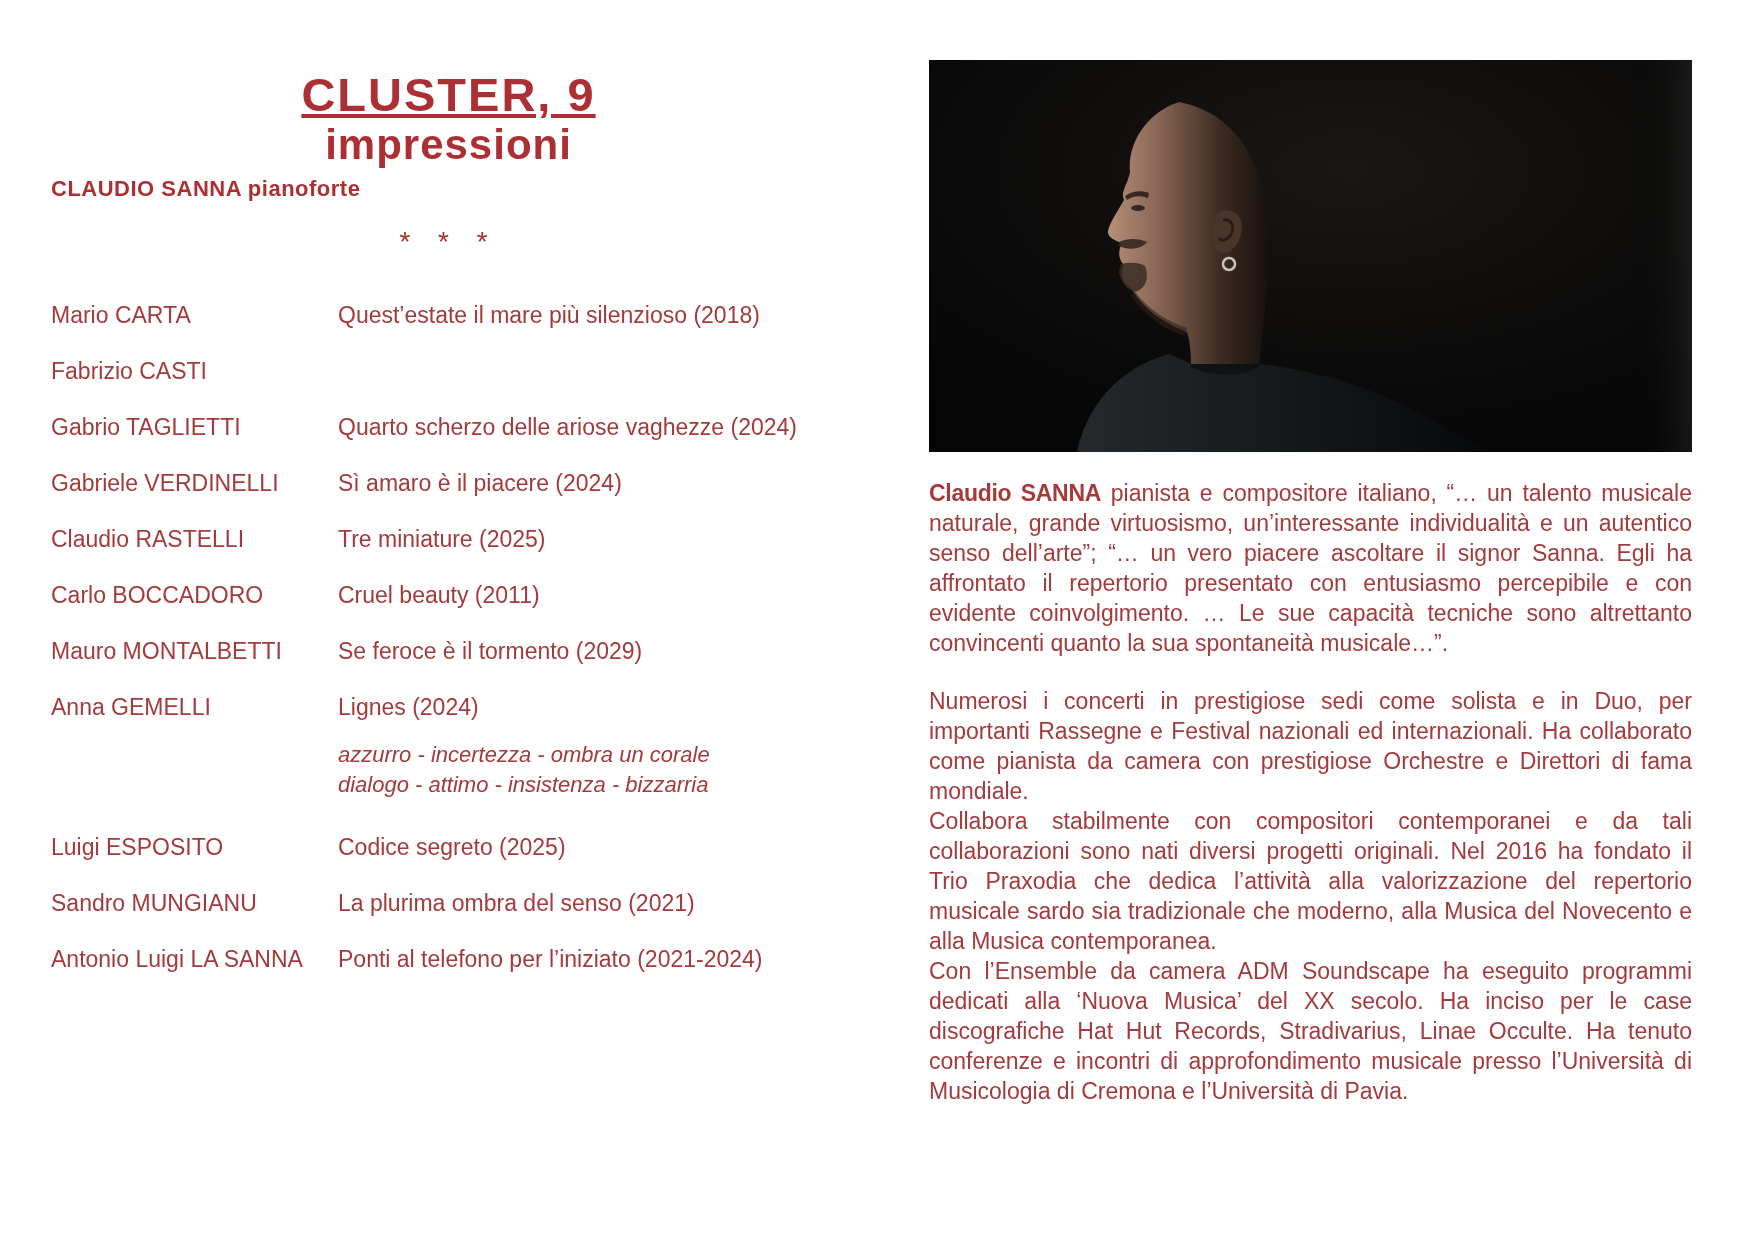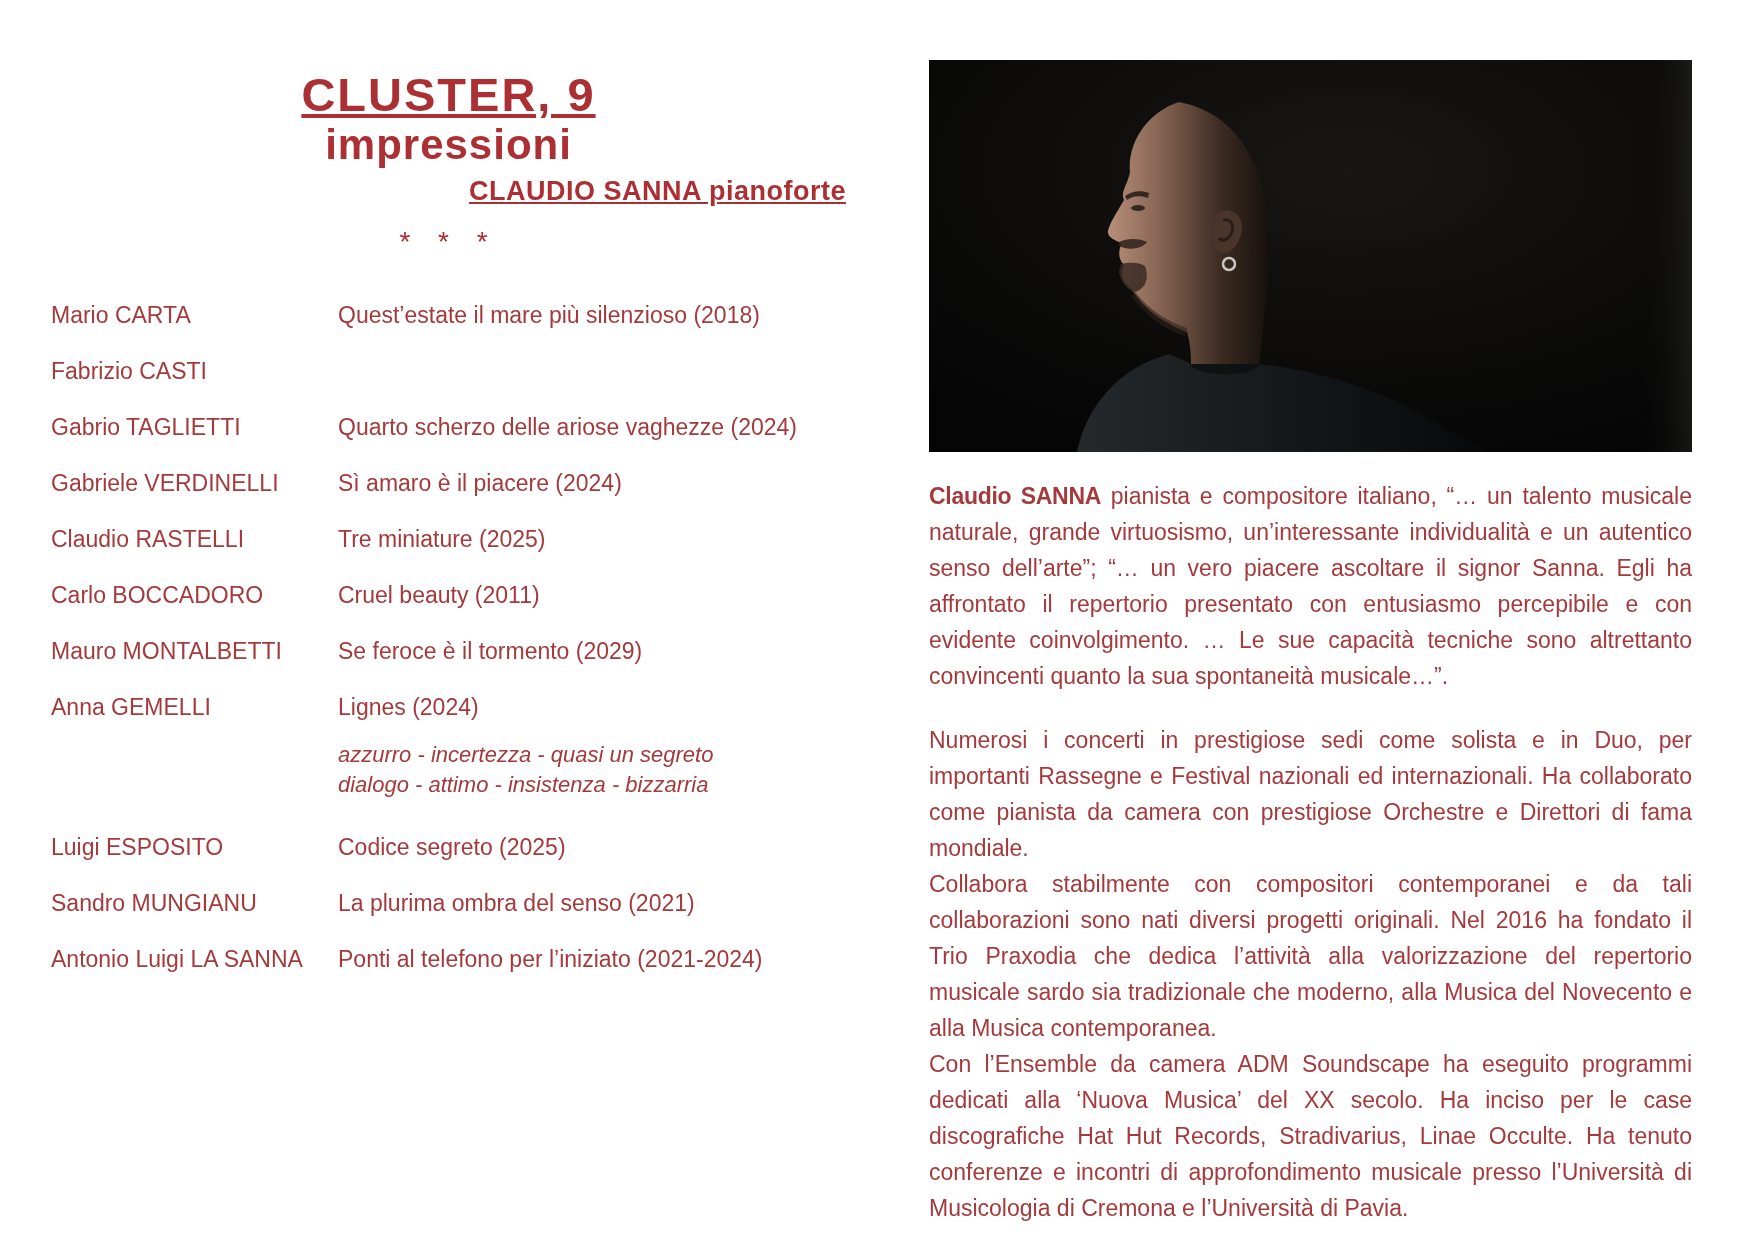--- a/index.html
+++ b/index.html
@@ -24,22 +24,22 @@
   .title-line1{
     display:block;font-size:47px;font-weight:bold;
     letter-spacing:2px;line-height:1.0;text-decoration:underline;
   }
   .title-line2{
     display:block;font-size:42px;font-weight:bold;
     letter-spacing:1px;line-height:1.0;margin-top:6px;
   }
   .performer{
     position:absolute;left:51px;top:176px;width:795px;
-    text-align:right;font-size:27px;letter-spacing:.5px;
-    color:var(--title-red);font-weight:bold;text-decoration:underline;
+    text-align:left;font-size:22px;letter-spacing:.5px;
+    color:var(--title-red);font-weight:bold;
   }
   .separator{
     position:absolute;left:51px;top:226px;width:795px;
     text-align:center;font-size:28px;letter-spacing:10px;
     color:var(--title-red);
   }
   .rows{position:absolute;left:51px;top:302px;width:800px;}
   .row{
     display:grid;grid-template-columns:267px 1fr;
     font-size:23px;line-height:26px;margin-bottom:30px;gap:20px;
@@ -51,21 +51,21 @@
   
   .photo{
     position:absolute;left:929px;top:60px;width:763px;height:392px;
     background:var(--photo-bg);
   }
   .photo svg{display:block;width:100%;height:100%;}
   .bio{
     position:absolute;left:929px;top:478px;width:763px;
   }
   .bio p{
-    margin:0;font-size:23px;line-height:36px;
+    margin:0;font-size:23px;line-height:30px;
     text-align:justify;color:var(--text-red);
   }
   .bio p.p1{margin-bottom:28px;}
   .bio .lead{font-weight:bold;letter-spacing:-.3px;}
 </style>
 </head>
 <body>
 
 <div class="page">
 
@@ -102,21 +102,21 @@
       <div class="work">Cruel beauty (2011)</div>
     </div>
     <div class="row">
       <div class="composer">Mauro MONTALBETTI</div>
       <div class="work">Se feroce è il tormento (2029)</div>
     </div>
     <div class="row row-gemelli">
       <div class="composer">Anna GEMELLI</div>
       <div class="work">Lignes (2024)</div>
       <div class="movements">
-        <div>azzurro - incertezza - quasi un segreto</div>
+        <div>azzurro - incertezza - ombra un corale</div>
         <div>dialogo - attimo - insistenza - bizzarria</div>
       </div>
     </div>
     <div class="row">
       <div class="composer">Luigi ESPOSITO</div>
       <div class="work">Codice segreto (2025)</div>
     </div>
     <div class="row">
       <div class="composer">Sandro MUNGIANU</div>
       <div class="work">La plurima ombra del senso (2021)</div>

